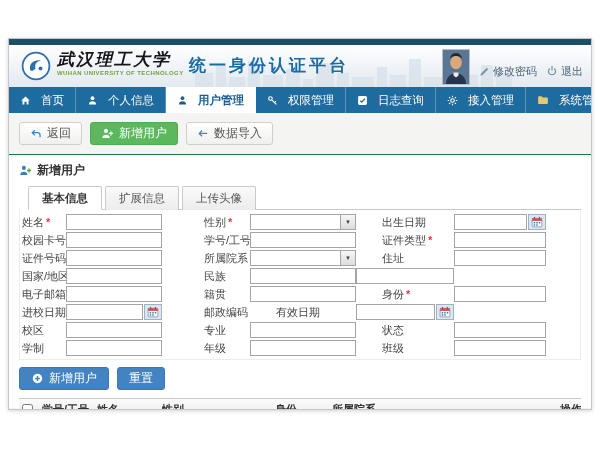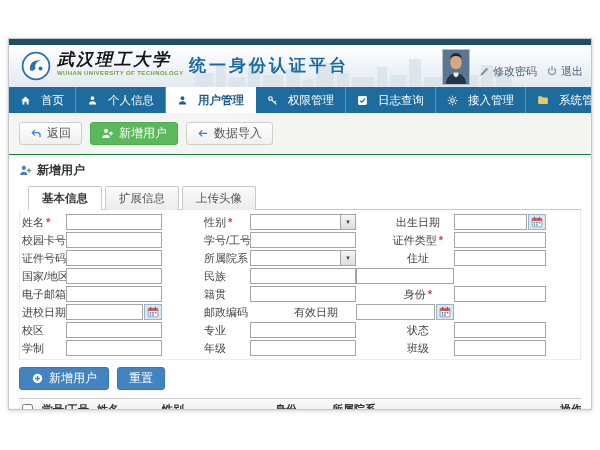--- a/index.html
+++ b/index.html
@@ -46,21 +46,21 @@
   .tab{position:relative;top:1px;margin-right:3px;padding:4px 13px 3px;font-size:11.5px;color:#555;
        background:linear-gradient(#fafafa,#ececec);border:1px solid #c9c9c9;border-bottom:none;
        border-radius:2px 2px 0 0;cursor:pointer;}
   .tab.active{background:#fff;color:#333;font-weight:700;border-bottom:1px solid #fff;}
   
   .tabcontent{border-left:1px solid #ececec;border-right:1px solid #ececec;border-bottom:1px solid #ececec;
               padding:3px 2px 2px;}
   .form-row{display:grid;grid-template-columns:44px 96px 88px 106px 98px 92px;height:18px;align-items:center;}
   .flab{font-size:11px;color:#444;white-space:nowrap;}
   .flab.c2{padding-left:42px;}
-  .flab.c3{padding-left:26px;text-align:center;}
+  .flab.c3{padding-left:26px;}
   .req{color:#e4393c;margin-left:2px;font-weight:700;}
   .fin{display:flex;height:16px;align-items:stretch;}
   .txt{flex:1;min-width:0;height:16px;box-sizing:border-box;border:1px solid #a5a5a5;padding:0 3px;
        font-size:11px;font-family:inherit;background:#fff;}
   .selbox{flex:1;display:flex;border:1px solid #a5a5a5;background:#fff;cursor:pointer;}
   .selval{flex:1;font-size:11px;padding:1px 3px;}
   .selarrow{width:14px;display:flex;align-items:center;justify-content:center;font-size:6px;color:#444;
             background:linear-gradient(#f7f7f7,#dcdcdc);border-left:1px solid #a5a5a5;}
   .calbtn{width:18px;margin-left:1px;box-sizing:border-box;border:1px solid #9fb2c4;background:#dde7f2;
           display:flex;align-items:center;justify-content:center;padding:0;cursor:pointer;}

